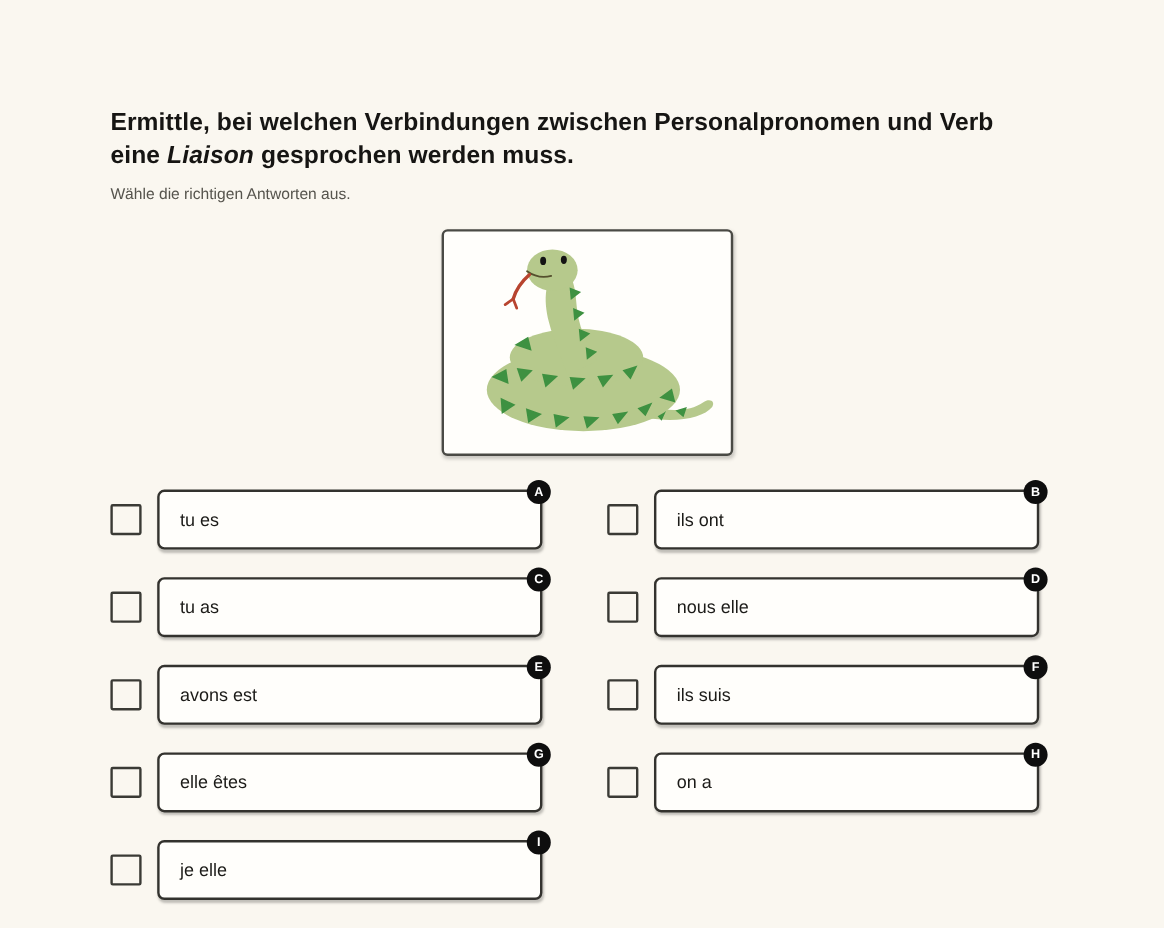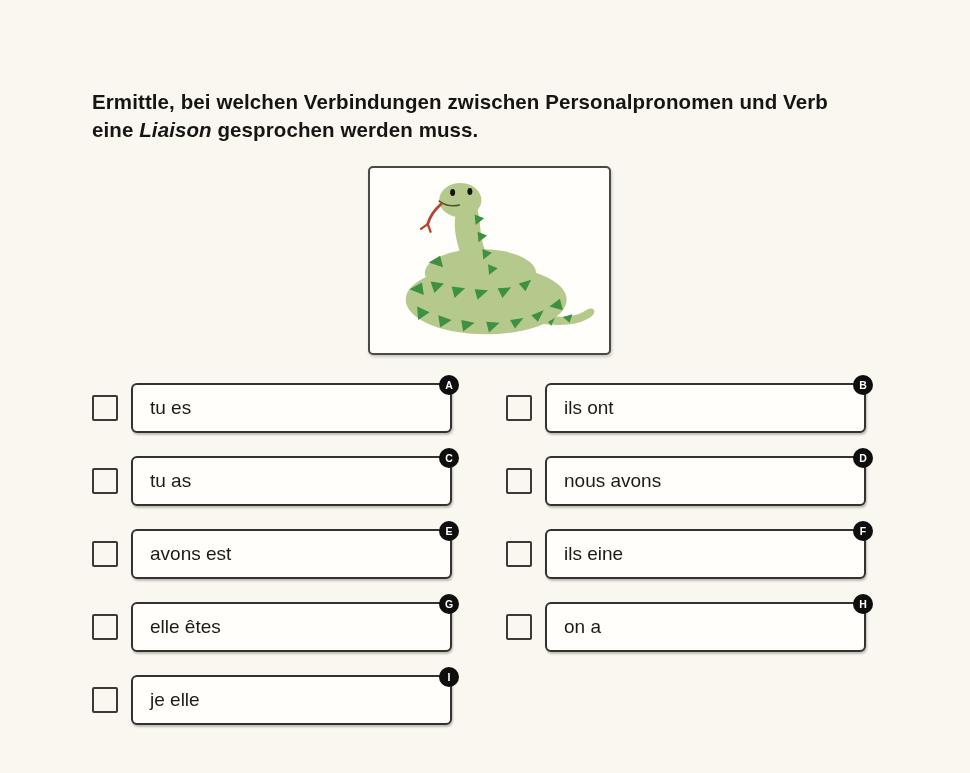--- a/index.html
+++ b/index.html
@@ -71,21 +71,21 @@
     background: #fffefb;
     border: 2px solid #33322e;
     border-radius: 6px;
     box-shadow: 1px 2px 2px rgba(60,60,55,0.3);
     display: flex;
     align-items: center;
     padding-left: 17px;
     cursor: pointer;
   }
   .option-label {
-    font-size: 19px;
+    font-size: 15px;
     color: #1c1b18;
   }
   .option-letter-badge {
     position: absolute;
     top: -10px;
     right: -9px;
     width: 20px; height: 20px;
     border-radius: 50%;
     background: #0e0e0e;
     color: #ffffff;
@@ -97,20 +97,21 @@
     line-height: 1;
   }
 </style>
 </head>
 <body>
 
 <div class="page">
 
   <h1 class="question-title"><span>Ermittle, bei welchen Verbindungen zwischen Personalpronomen und Verb eine </span><em>Liaison</em><span> gesprochen werden muss.</span></h1>
 
+  <div class="question-subtitle">Wähle die richtigen Antworten aus.</div>
 
   <div class="illustration-card">
     <svg viewBox="0 0 240 180" aria-hidden="true">
 
       <path d="M 148 150 C 185 162 218 158 228 146 C 231 141 226 138 220 142 C 206 152 180 150 154 140 Z" fill="#b6c98c"></path>
       <path d="M 196 149 l 10 -3 l -3 9 z M 178 151 l 10 -2 l -4 9 z" fill="#3e9141"></path>
 
       <ellipse cx="116" cy="131" rx="84" ry="36" fill="#b6c98c"></ellipse>
 
       <path d="M 44 138 l 13 6 l -12 8 z
@@ -171,37 +172,37 @@
     <div class="option-checkbox" role="checkbox" aria-checked="false"></div>
     <div class="option-box">
       <span class="option-label">tu as</span>
       <span class="option-letter-badge">C</span>
     </div>
   </div>
 
   <div class="option-row">
     <div class="option-checkbox" role="checkbox" aria-checked="false"></div>
     <div class="option-box">
-      <span class="option-label">nous avons</span>
+      <span class="option-label">nous elle</span>
       <span class="option-letter-badge">D</span>
     </div>
   </div>
 
   <div class="option-row">
     <div class="option-checkbox" role="checkbox" aria-checked="false"></div>
     <div class="option-box">
       <span class="option-label">avons est</span>
       <span class="option-letter-badge">E</span>
     </div>
   </div>
 
   <div class="option-row">
     <div class="option-checkbox" role="checkbox" aria-checked="false"></div>
     <div class="option-box">
-      <span class="option-label">ils eine</span>
+      <span class="option-label">ils suis</span>
       <span class="option-letter-badge">F</span>
     </div>
   </div>
 
   <div class="option-row">
     <div class="option-checkbox" role="checkbox" aria-checked="false"></div>
     <div class="option-box">
       <span class="option-label">elle êtes</span>
       <span class="option-letter-badge">G</span>
     </div>

